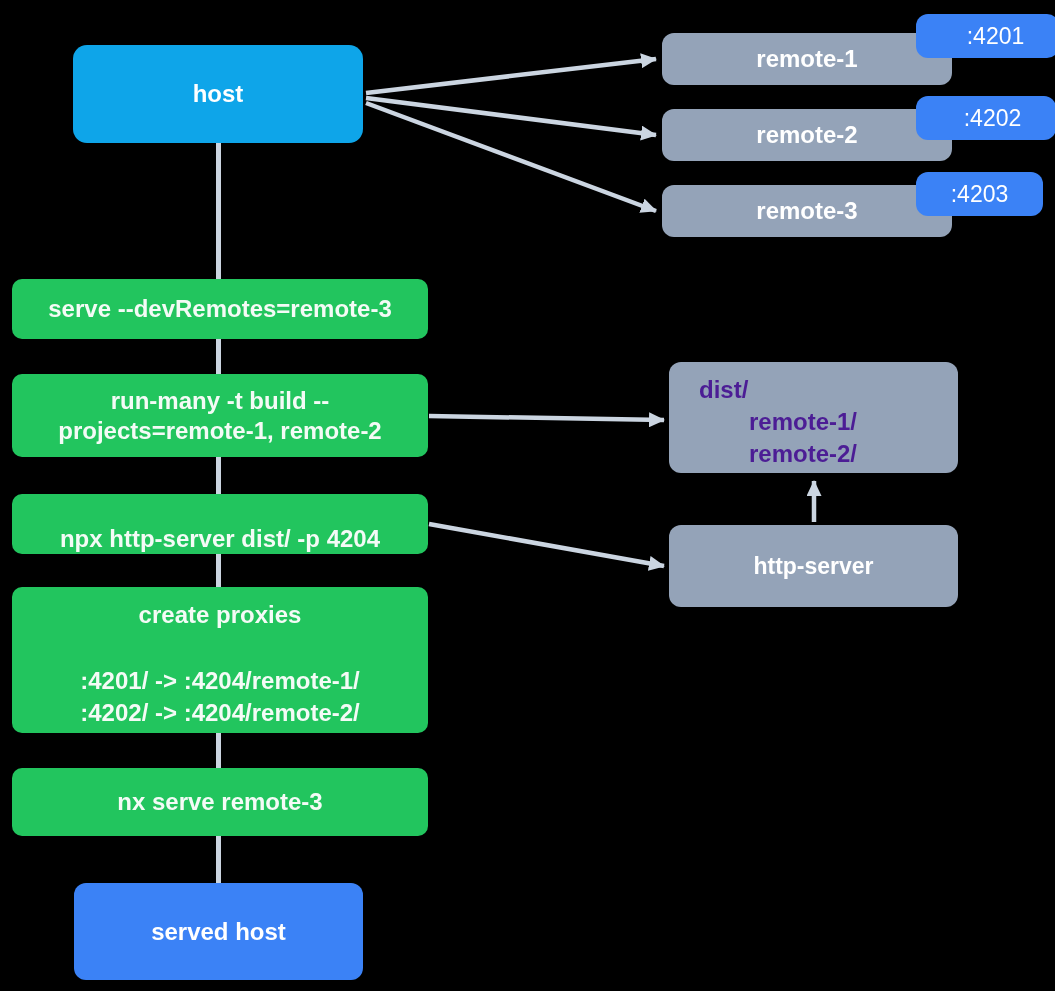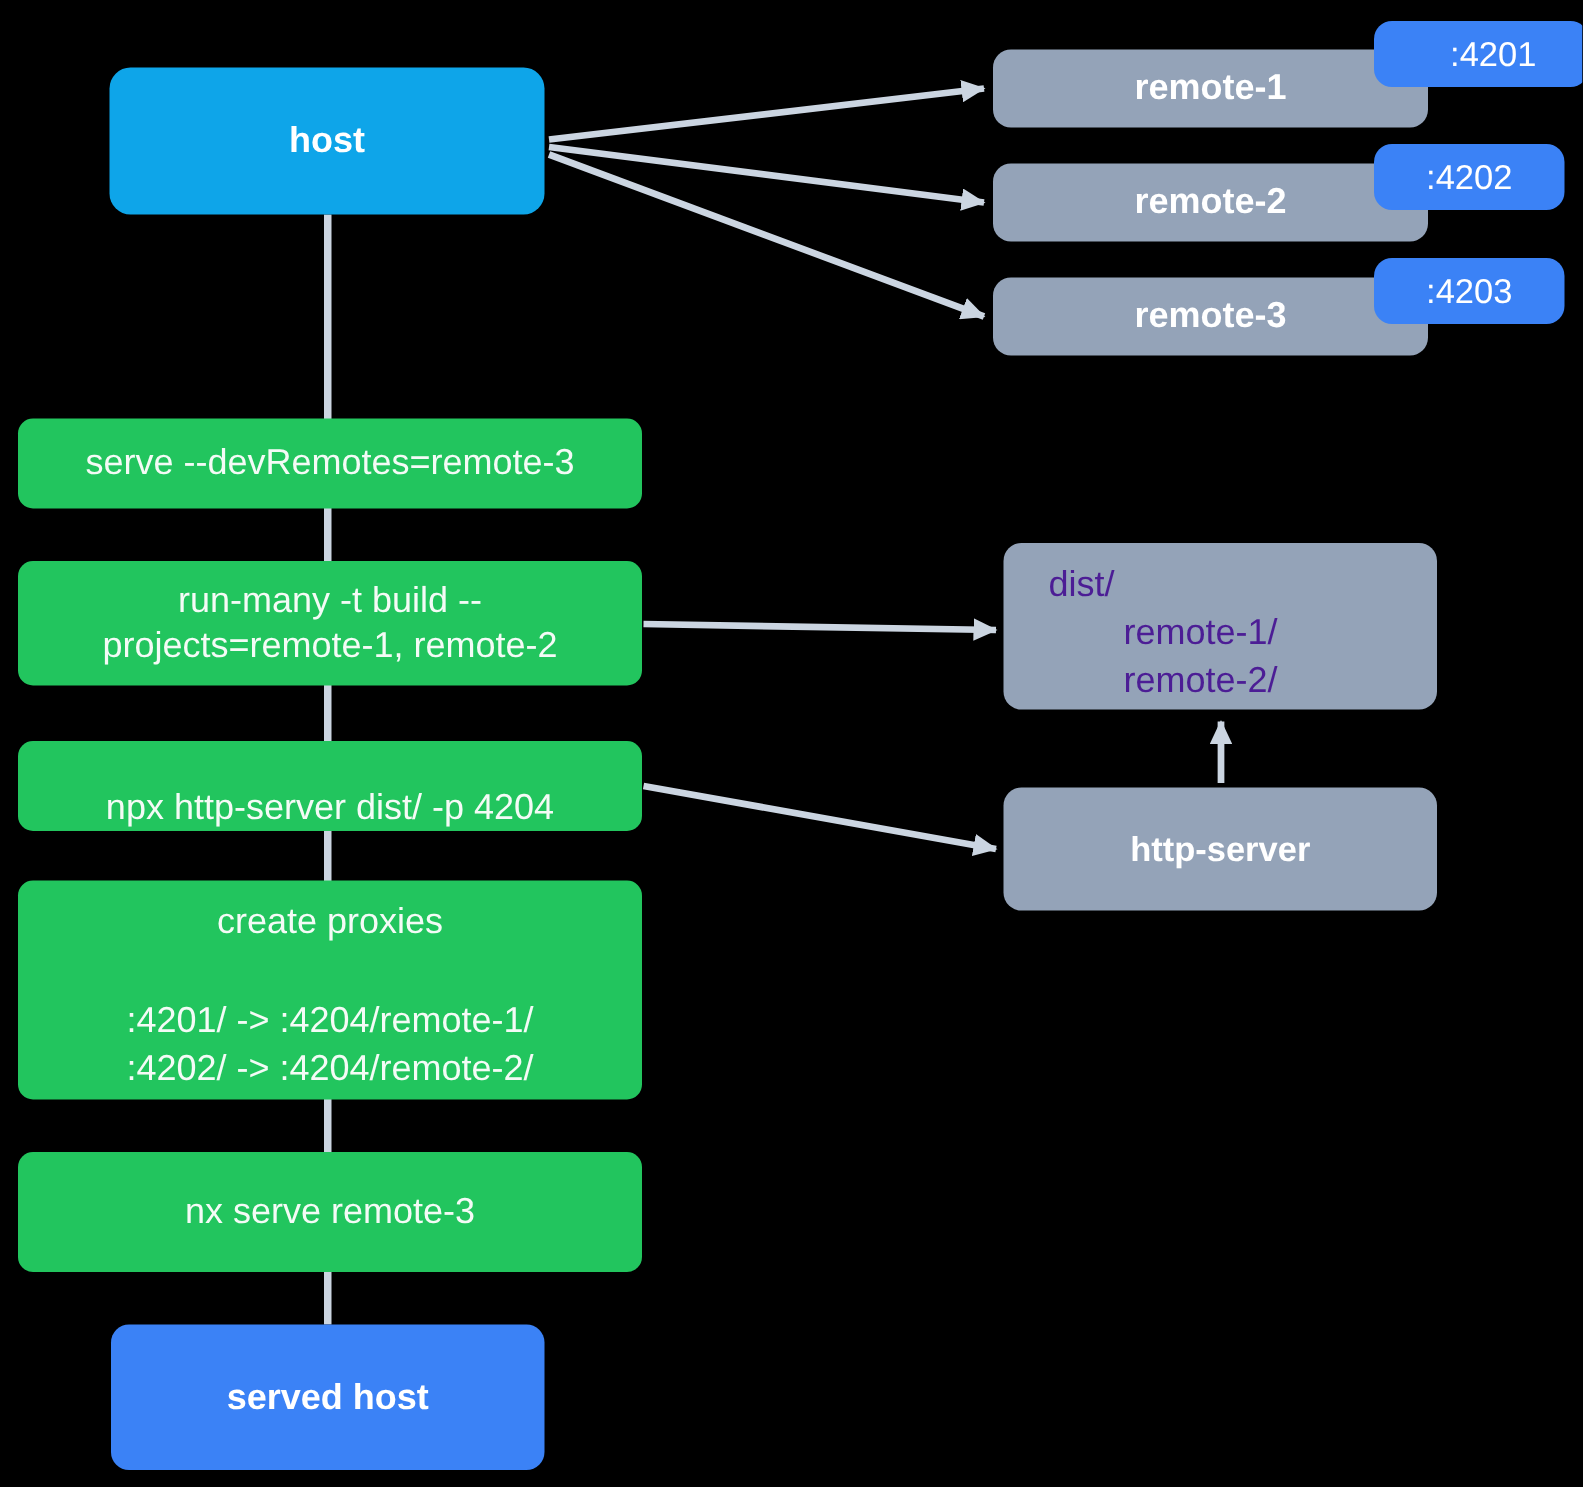--- a/index.html
+++ b/index.html
@@ -34,20 +34,21 @@
     z-index: 0;
   }
   .node {
     position: absolute;
     box-sizing: border-box;
     display: flex;
     align-items: center;
     justify-content: center;
     color: var(--c-text, #ffffff);
     z-index: 1;
+    font-weight: bold;
   }
   .node-host {
     left: 73px; top: 45px; width: 290px; height: 98px;
     background: var(--c-host, #0ea5e9);
     border-radius: 14px;
     font-weight: bold; font-size: 24px;
   }
   .node-remote {
     left: 662px; width: 290px; height: 52px;
     background: var(--c-remote, #94a3b8);
@@ -61,36 +62,36 @@
     position: absolute;
     left: 916px; width: 127px; height: 44px;
     background: var(--c-badge, #3b82f6);
     border-radius: 12px;
     display: flex; align-items: center; justify-content: center;
     color: var(--c-text, #ffffff);
     font-size: 23px;
     z-index: 2;
   }
   .badge-0 { top: 14px; padding-left: 16px; }
-  .badge-1 { top: 96px; }
+  .badge-1 { top: 96px; padding-left: 13px; }
   .badge-2 { top: 172px; }
   .node-step {
     left: 12px; width: 416px;
     background: var(--c-step, #22c55e);
     border-radius: 10px;
     font-size: 24px;
     line-height: 30px;
     flex-direction: column;
     color: #f4fbf6;
   }
   .step-0 { top: 279px; height: 60px; }
   .step-1 { top: 374px; height: 83px; }
   .step-2 { top: 494px; height: 60px; justify-content: flex-end; }
   .step-3 { top: 587px; height: 146px; justify-content: flex-start; padding-top: 12px; line-height: 32px; }
-  .step-4 { top: 768px; height: 80px; }
+  .step-4 { top: 768px; height: 68px; }
   .proxies-gap { height: 34px; }
   .node-dist {
     left: 669px; top: 362px; width: 289px; height: 111px;
     background: var(--c-remote, #94a3b8);
     border-radius: 12px;
     flex-direction: column;
     align-items: flex-start;
     justify-content: flex-start;
     padding: 12px 0 0 30px;
     font-size: 24px; line-height: 32px;

